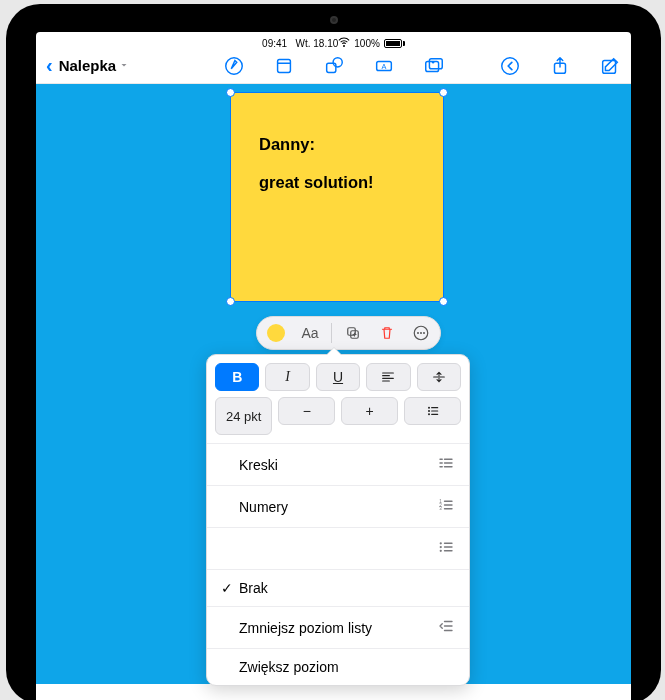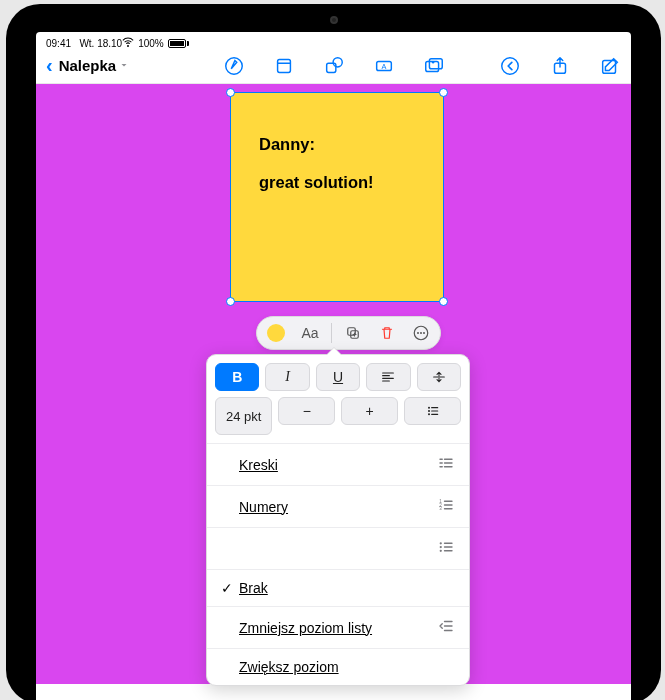--- a/index.html
+++ b/index.html
@@ -29,21 +29,21 @@
   .camera {
     position: absolute;
     left: 50%; top: 12px;
     transform: translateX(-50%);
     width: 8px; height: 8px;
     background: #222; border-radius: 50%;
     border: 2px solid #333;
   }
   
   .status {
-    display: flex; justify-content: flex-start; align-items: center;
+    display: flex; justify-content: center; align-items: center;
     font-size: 10px; color: #000;
     padding: 4px 10px 2px;
   }
   .status-right { display: flex; align-items: center; gap: 4px; }
   .wifi { display: inline-block; }
   
   .nav {
     display: flex; align-items: center;
     padding: 2px 10px 6px;
     border-bottom: 1px solid #e9e9e9;
@@ -54,21 +54,21 @@
   .title { font-weight: 600; font-size: 15px; margin-left: 6px; }
   .title-caret { color: #8e8e93; margin-left: 2px; }
   .nav-center {
     position: absolute; left: 50%; transform: translateX(-50%);
     display: flex; gap: 28px;
   }
   .nav-right { margin-left: auto; display: flex; gap: 28px; }
   .nav-icon { color: #007aff; width: 22px; height: 22px; display: flex; align-items: center; justify-content: center; }
   .nav-icon svg { width: 22px; height: 22px; }
   
-  .canvas { position: relative; width: 100%; height: 600px; background: #d946ef; }
+  .canvas { position: relative; width: 100%; height: 600px; background: #0ea5e9; }
   .sticky {
     position: absolute;
     left: 194px; top: 8px;
     width: 214px; height: 210px;
     background: #ffd93d;
     border: 1px solid rgba(0,0,0,0.05);
   }
   .sticky-text {
     padding: 40px 24px 0 28px;
     font-weight: 700;
@@ -145,21 +145,21 @@
   }
   .sq { width:36px; }
   .sq.icon svg { width:16px; height:16px; }
   .menu-list .mi {
     display:flex; align-items:center; justify-content:space-between;
     padding:10px 14px;
     border-bottom:1px solid #ececef;
     font-size:14px; color:#000;
   }
   .mi .lead { width:18px; color:#000; }
-  .mi .label { flex:1;text-decoration:underline; }
+  .mi .label { flex:1; }
   .mi .trail { color:#7a7a7e; }
   .mi.last { border-bottom:none; }
   .mi svg { width:18px; height:18px; }
   .battery {
     display:inline-flex; align-items:center;
   }
   .battery .body {
     width:18px; height:9px; border:1px solid #000; border-radius:2px; position:relative;
   }
   .battery .body::after {

